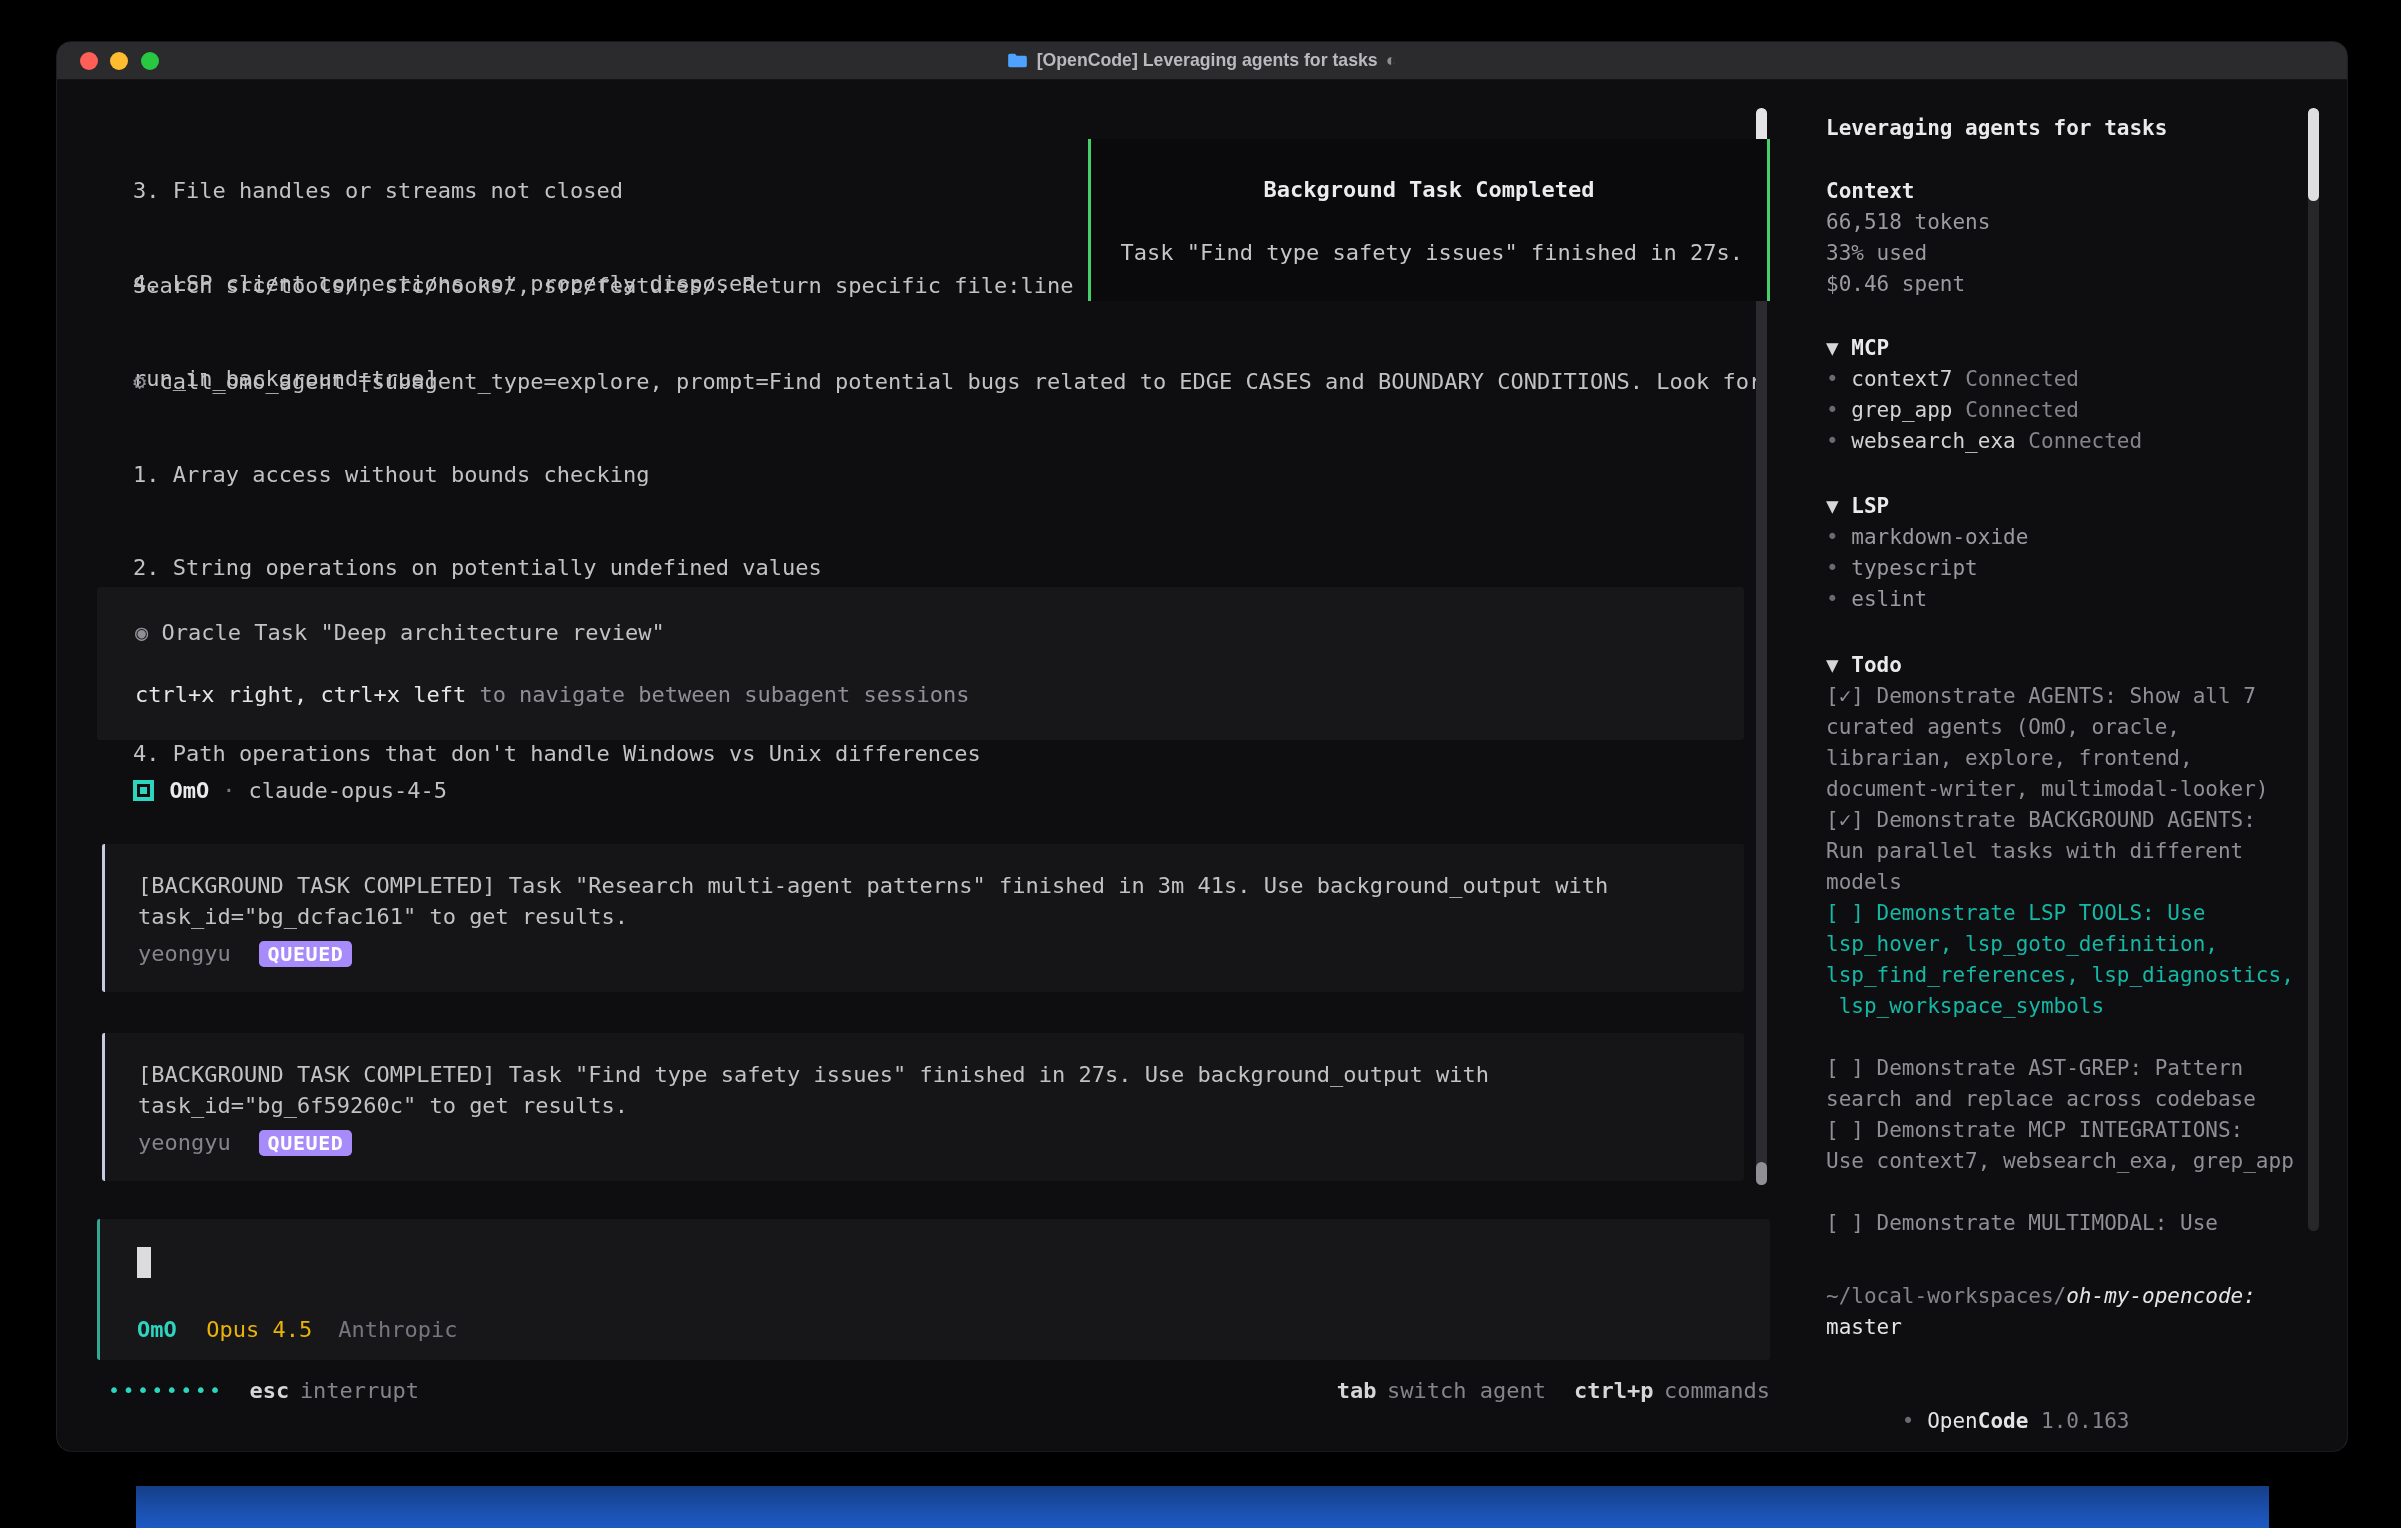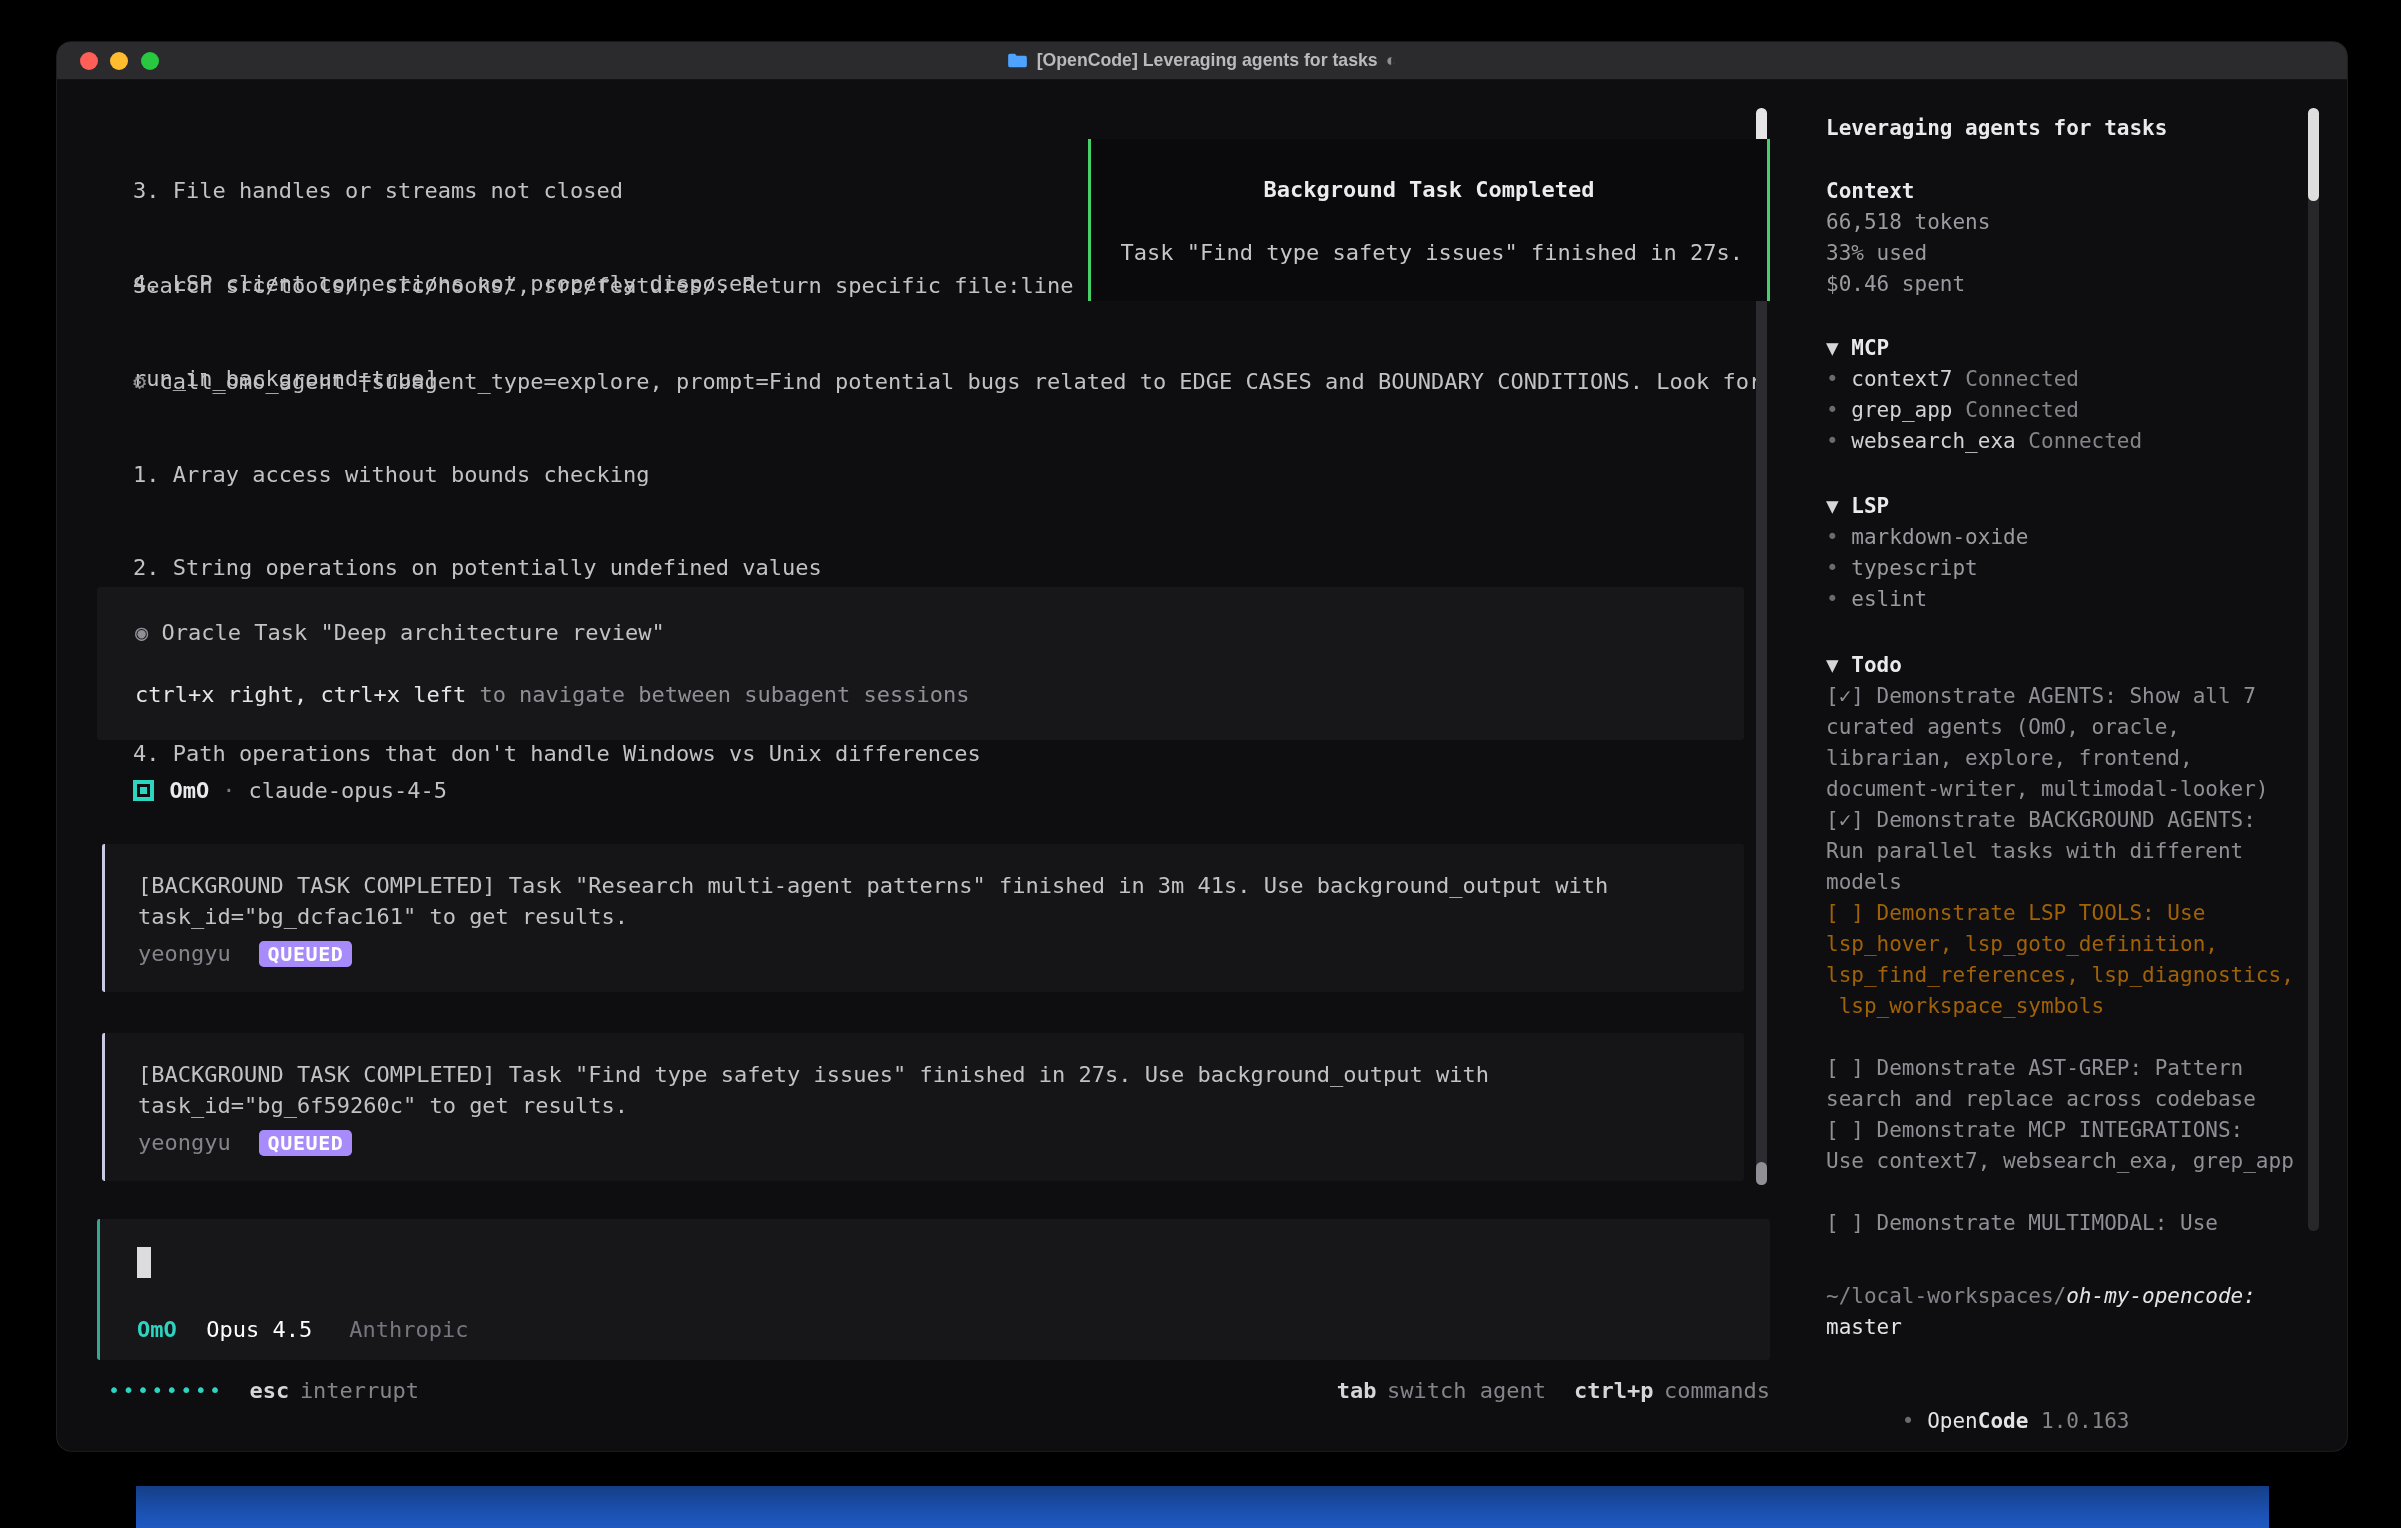--- a/index.html
+++ b/index.html
@@ -57,21 +57,21 @@
   .msg-user { color:#84848b; }
   .badge { background:#a78bfa; color:#ffffff; font-weight:bold; font-size:20px; line-height:26px;
            padding:0 8.9px; border-radius:4.7px; letter-spacing:0.6px; }
 
   
   .input-box { position:absolute; left:40px; top:1139px; width:1673px; height:141px; background:#17171a;
                border-left:3px solid #35a892; border-radius:2.4px; }
   .cursor { position:absolute; left:37px; top:28px; width:13.6px; height:31px; background:#dcdcde; }
   .model-row { position:absolute; left:37px; bottom:15.4px; display:flex; align-items:baseline; white-space:pre; }
   .model-agent { color:#2dd4bf; font-weight:bold; margin-right:29.5px; }
-  .model-name  { color:#ffffff; margin-right:37px; }
+  .model-name  { color:#eab308; margin-right:26px; }
   .model-provider { color:#76767e; }
 
   
   .statusbar { position:absolute; left:51px; top:1295px; width:1662px; height:31px;
                display:flex; align-items:center; justify-content:space-between; }
   .sb-left, .sb-right { display:flex; align-items:center; }
   .dots { color:#2dd4bf; font-size:20px; letter-spacing:2.4px; margin-right:26px; }
   .key  { color:#d6d6d8; font-weight:bold; }
   .keylabel { color:#84848b; margin-left:10.6px; }
   .sb-pair { display:flex; align-items:center; }
@@ -93,21 +93,21 @@
   .sb-lsp { top:411px; }
   .sb-todo { top:570px; }
   .sb-workspace { top:1201px; }
   .sb-version { top:1295px; }
   .heading { font-weight:bold; color:#eaeaec; }
   .arrow { color:#d6d6d8; font-weight:normal; }
   .bullet { color:#6a6a70; }
   .mcp-name { color:#d2d2d4; }
   .mcp-status { color:#84848b; }
   .todo-done, .todo-pending { color:#8f8f96; }
-  .todo-active { color:#a16207; }
+  .todo-active { color:#14b8a6; }
   .path-dim { color:#84848b; }
   .path-bold { color:#e4e4e6;font-style:italic; }
   .branch { color:#e4e4e6; }
   .ver-name { color:#e4e4e6; }
   .ver-name b { font-weight:bold;text-align:center; }
   .ver-num { color:#84848b; }
 
   .scroll-side { position:absolute; left:2251px; top:66px; width:10.6px; height:1123px; background:#27272a; border-radius:5.3px; }
   .scroll-side .thumb { position:absolute; left:0; top:0; width:10.6px; height:93px; background:#dededf; border-radius:5.3px; }
 </style>

